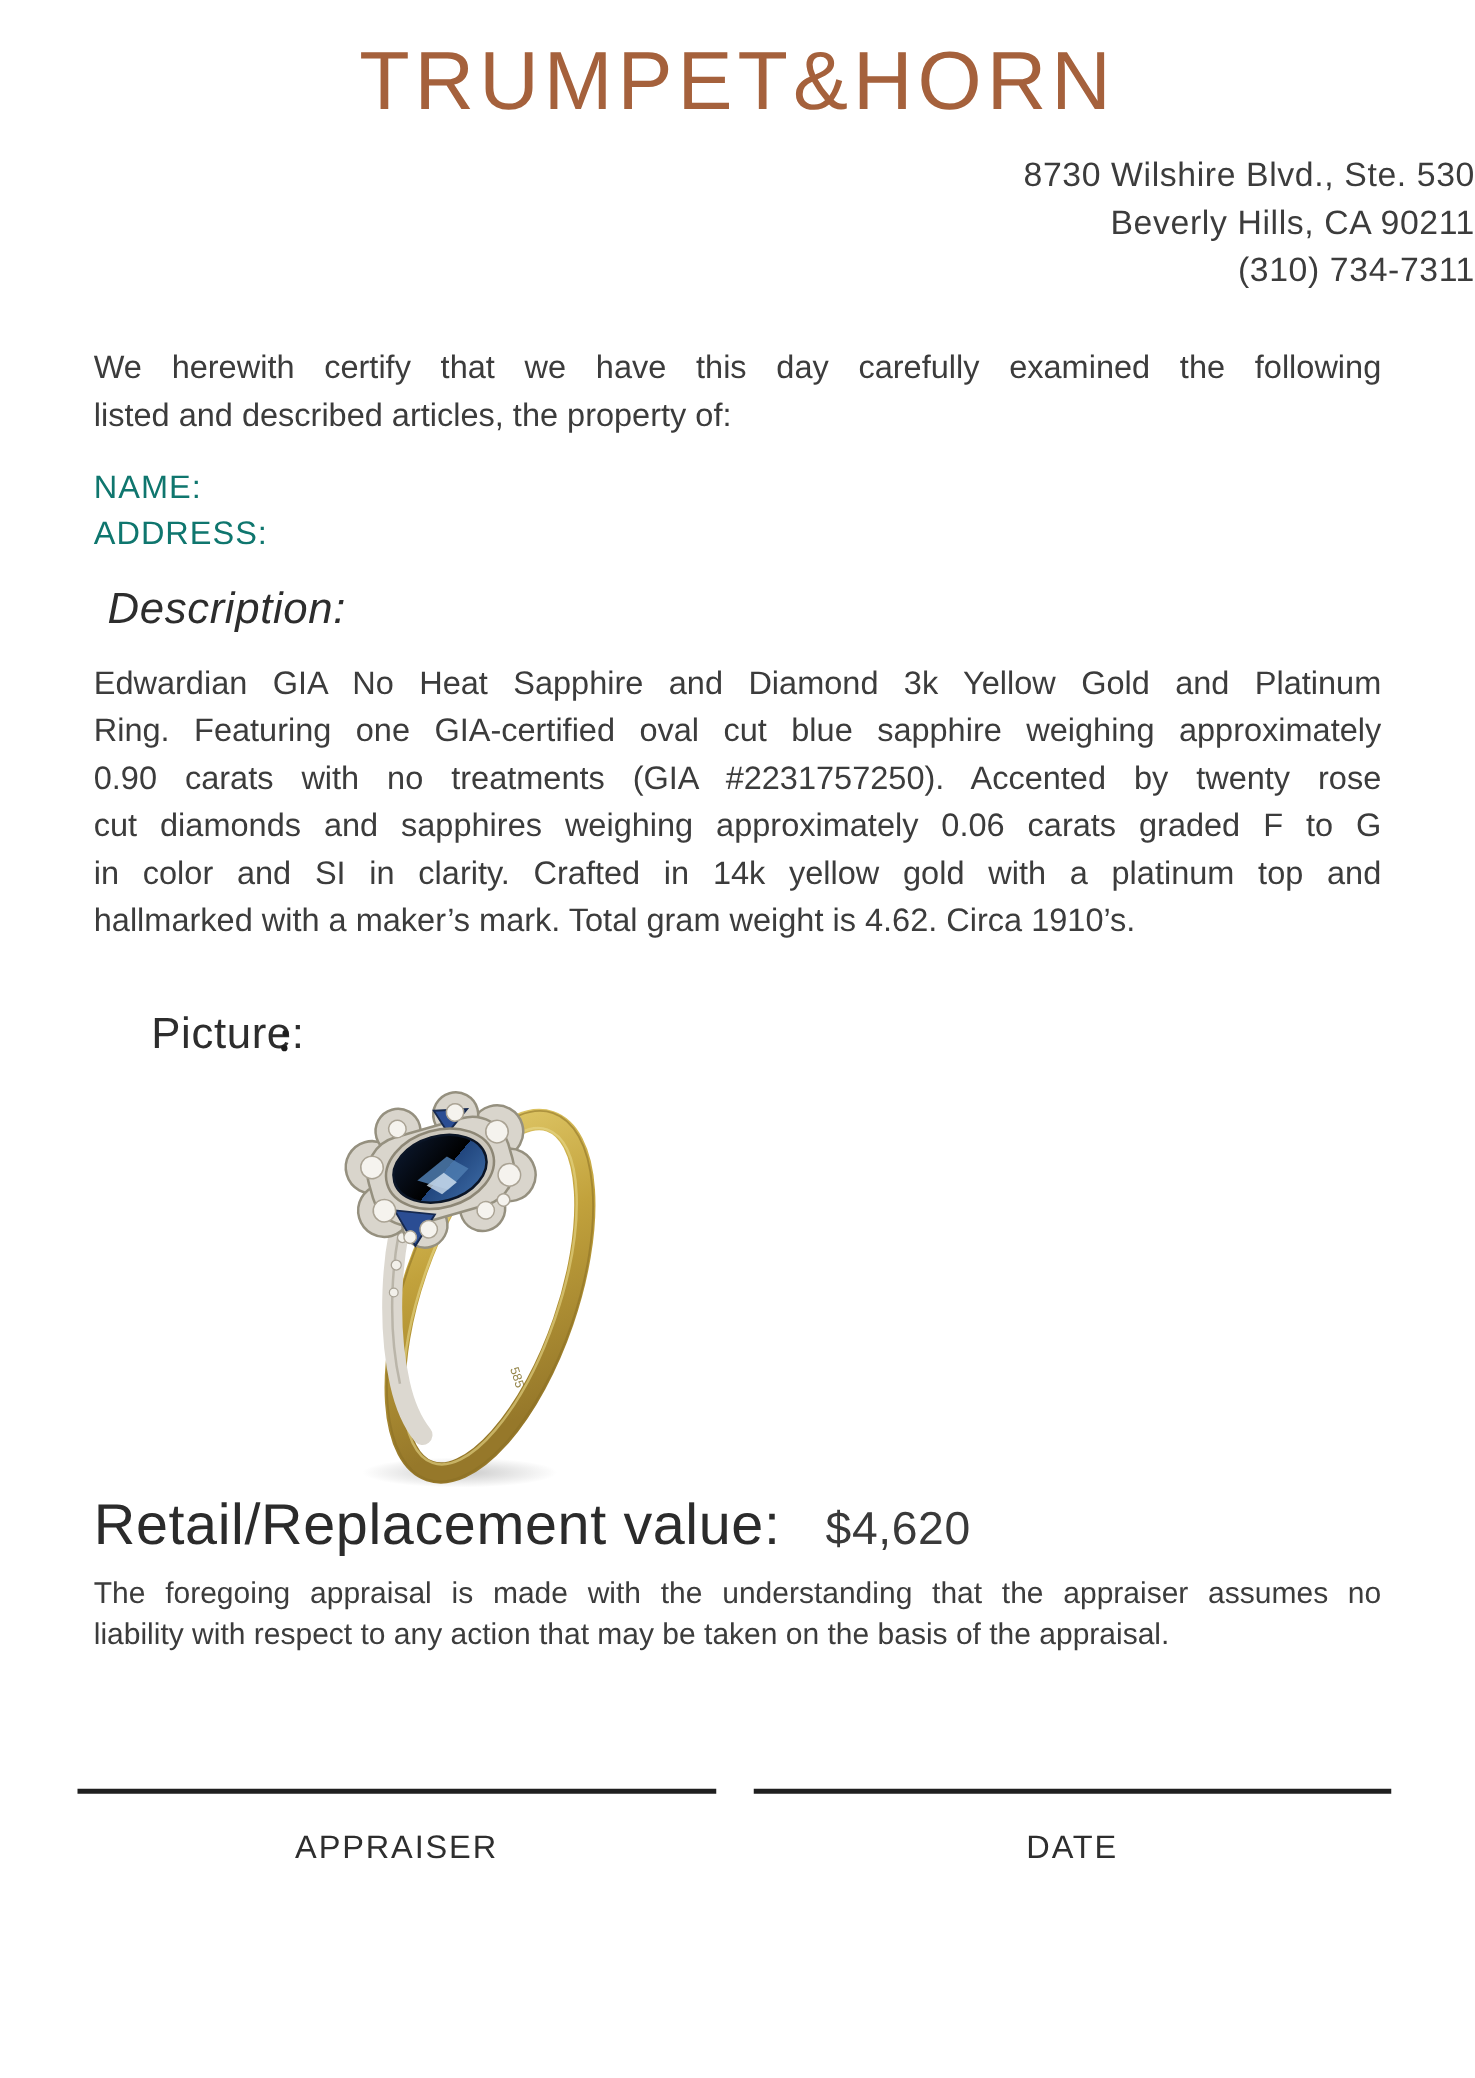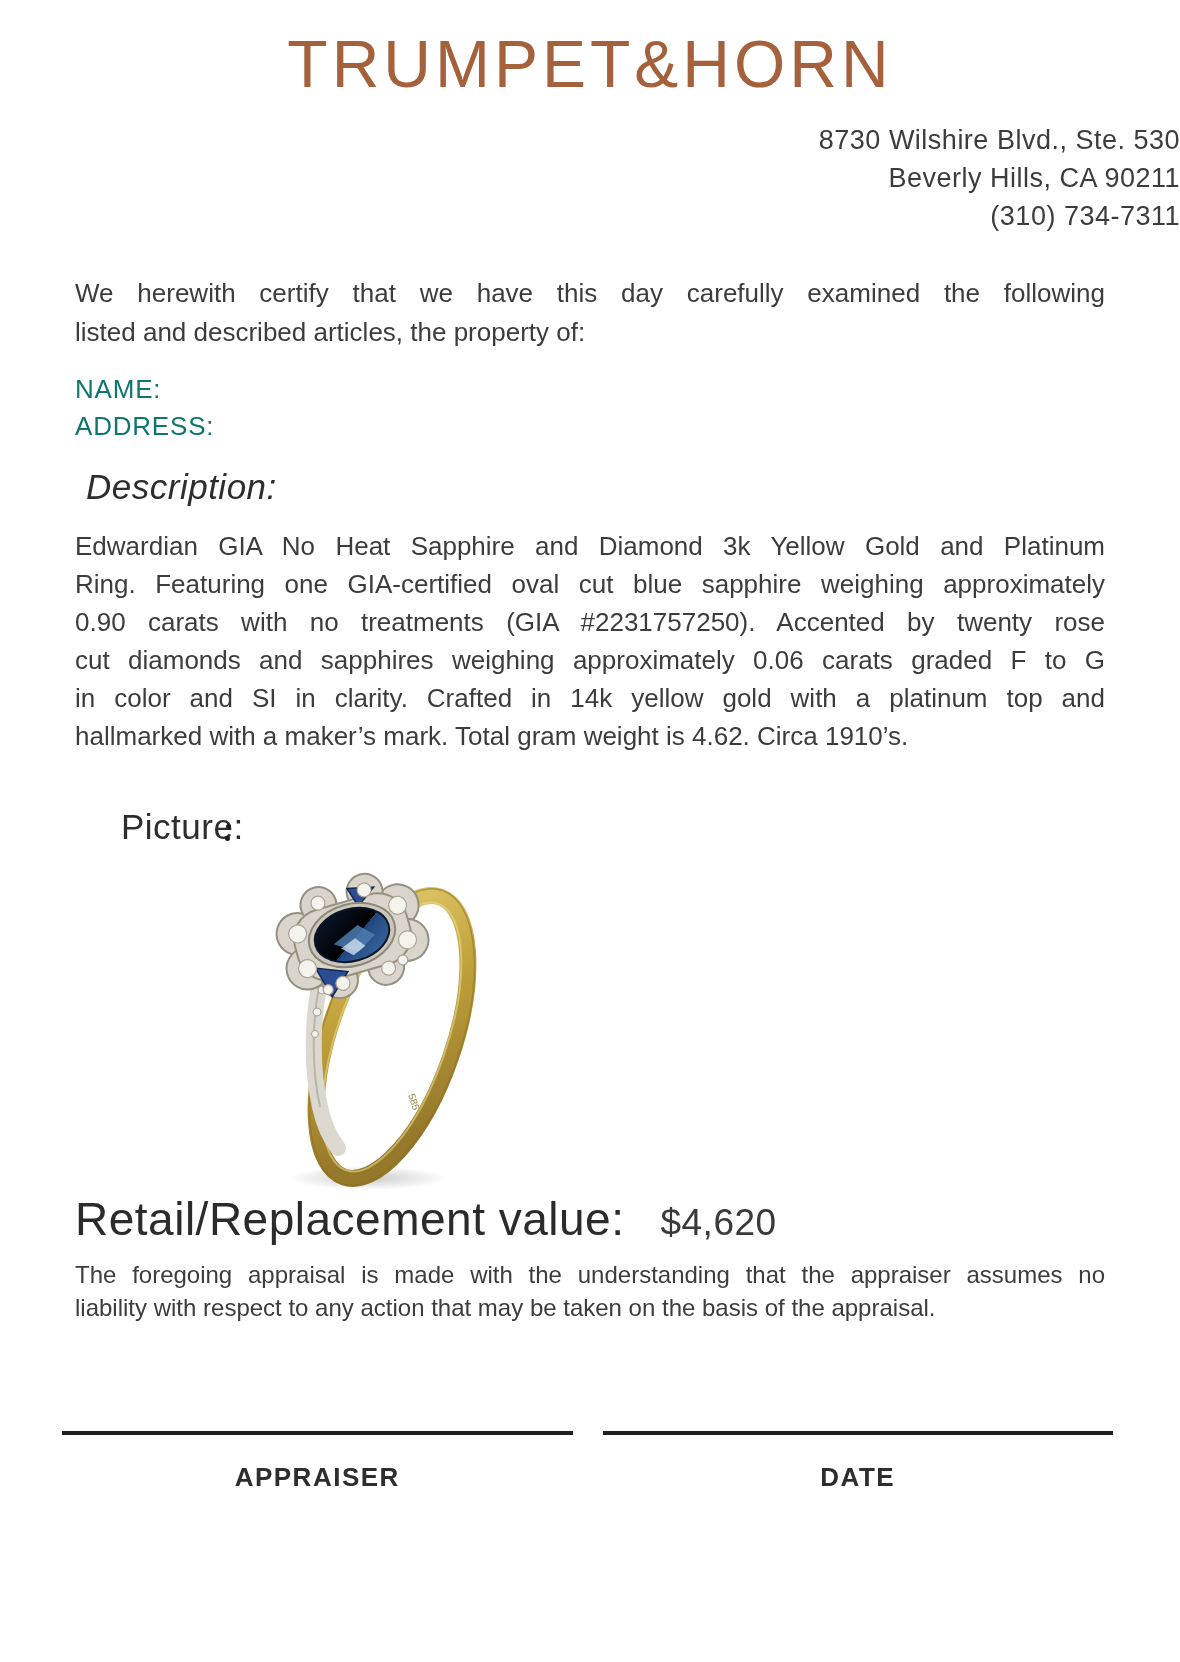--- a/index.html
+++ b/index.html
@@ -52,21 +52,21 @@
   
   .value-row { top:1192px; left:75px; width:1030px; display:flex; align-items:baseline;gap:36px; }
   .value-heading { font-size:46px; line-height:1.2; color:#2b2b2b; letter-spacing:0.5px; }
   .value-amount { font-size:37px; line-height:1.2; color:#3a3a3a; letter-spacing:0.5px; }
   .disclaimer { top:1258px; left:75px; width:1030px; font-size:24px; line-height:33px; color:#3c3c3c; }
 
   
   .sig-row { top:1431px; left:62px; width:1051px; display:flex; gap:30px; }
   .sig-col { flex:1; }
   .sig-line { border-top:4px solid #1f1f1f; height:0; }
-  .sig-label { margin-top:27px; text-align:center; font-size:26px; letter-spacing:1.5px; color:#2e2e2e;font-weight:bold; }
+  .sig-label { margin-top:27px; text-align:center; font-size:26px; letter-spacing:1.5px; color:#2e2e2e; }
 
   .speck { position:absolute; background:#1c1c1c; border-radius:50%; }
 </style>
 </head>
 <body>
 
 <div class="page">
 
   <div class="abs logo">TRUMPET&amp;HORN</div>
 

